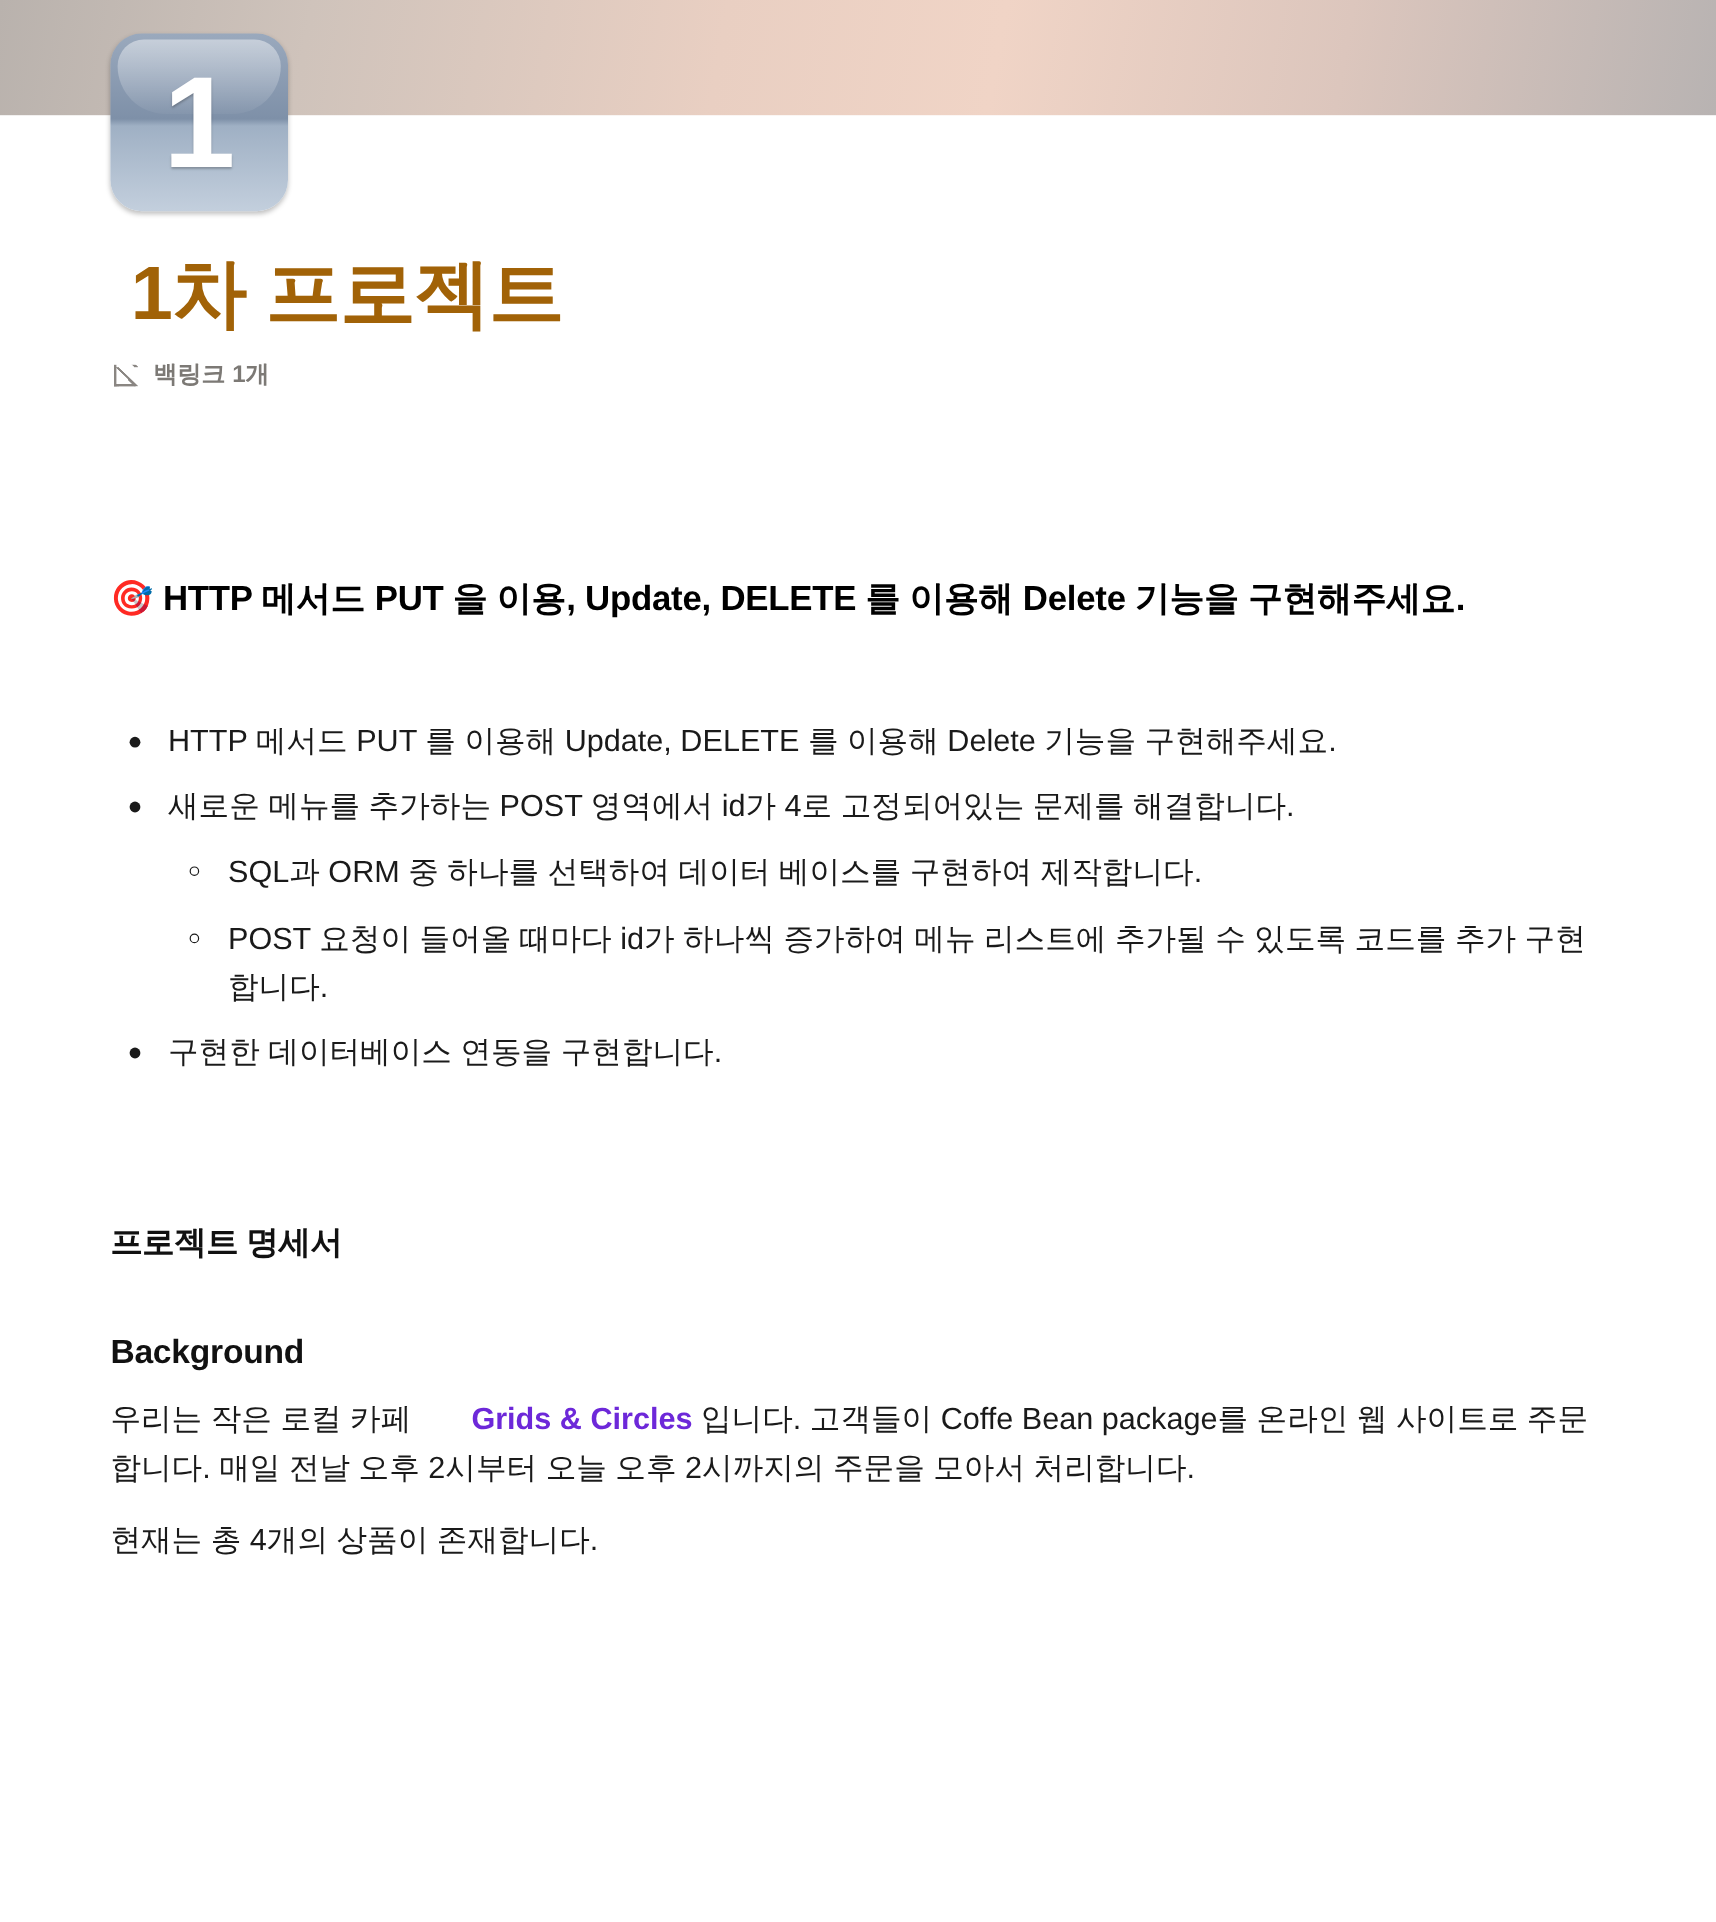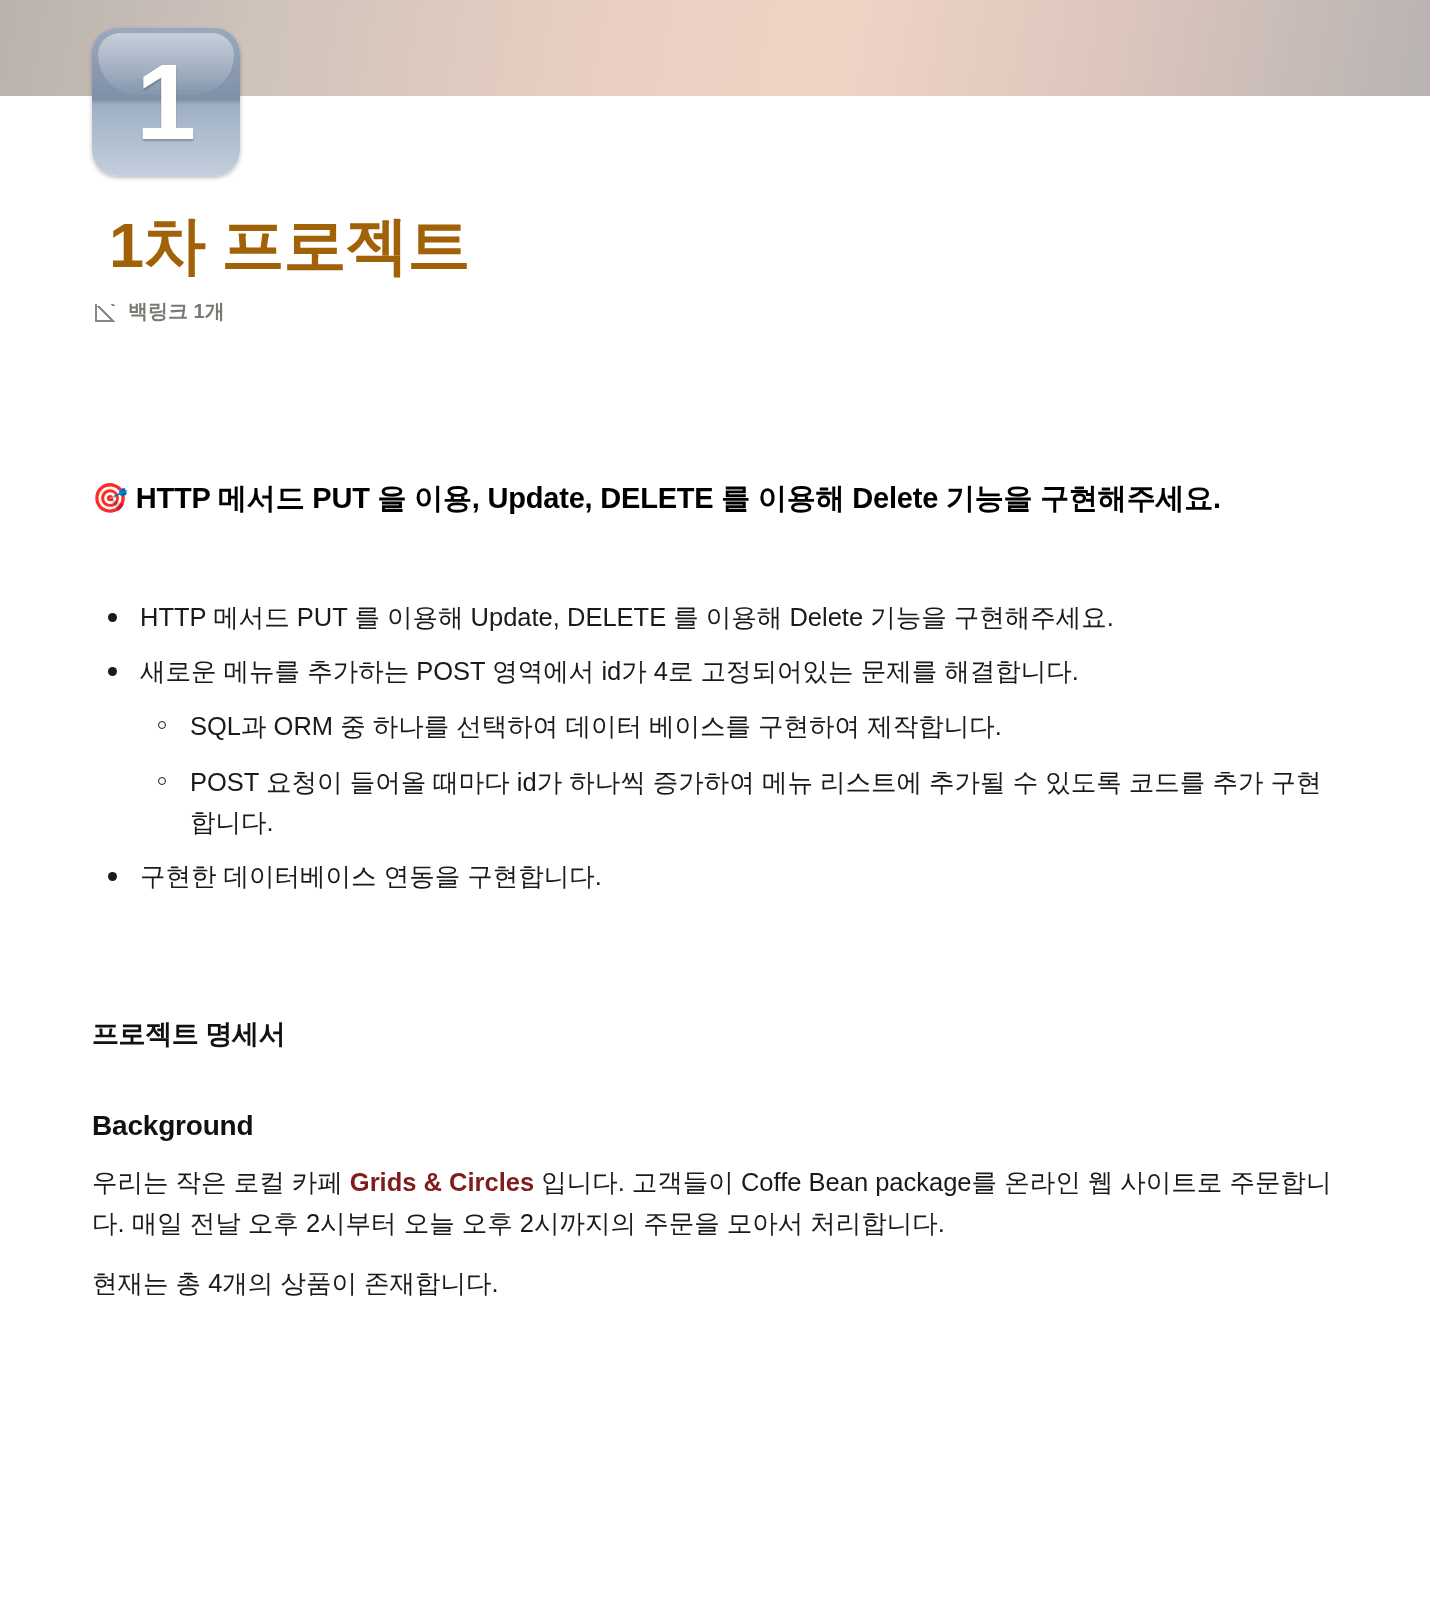--- a/index.html
+++ b/index.html
@@ -193,22 +193,23 @@
   h3.sub-heading {
     margin: 0;
     font-size: 28px;
     line-height: 1.3;
     font-weight: 700;
     color: #111111;
     letter-spacing: -0.2px;
   }
 
   .highlight-red {
-    color: #7f1d1d;
-    font-weight: 700;
+    color: #6d28d9;
+    font-weight: 700;
+    margin-left: 43px;
   }
 </style>
 </head>
 <body>
 
 <div class="cover"></div>
 
 <div class="page">
 
   <div class="page-icon">

